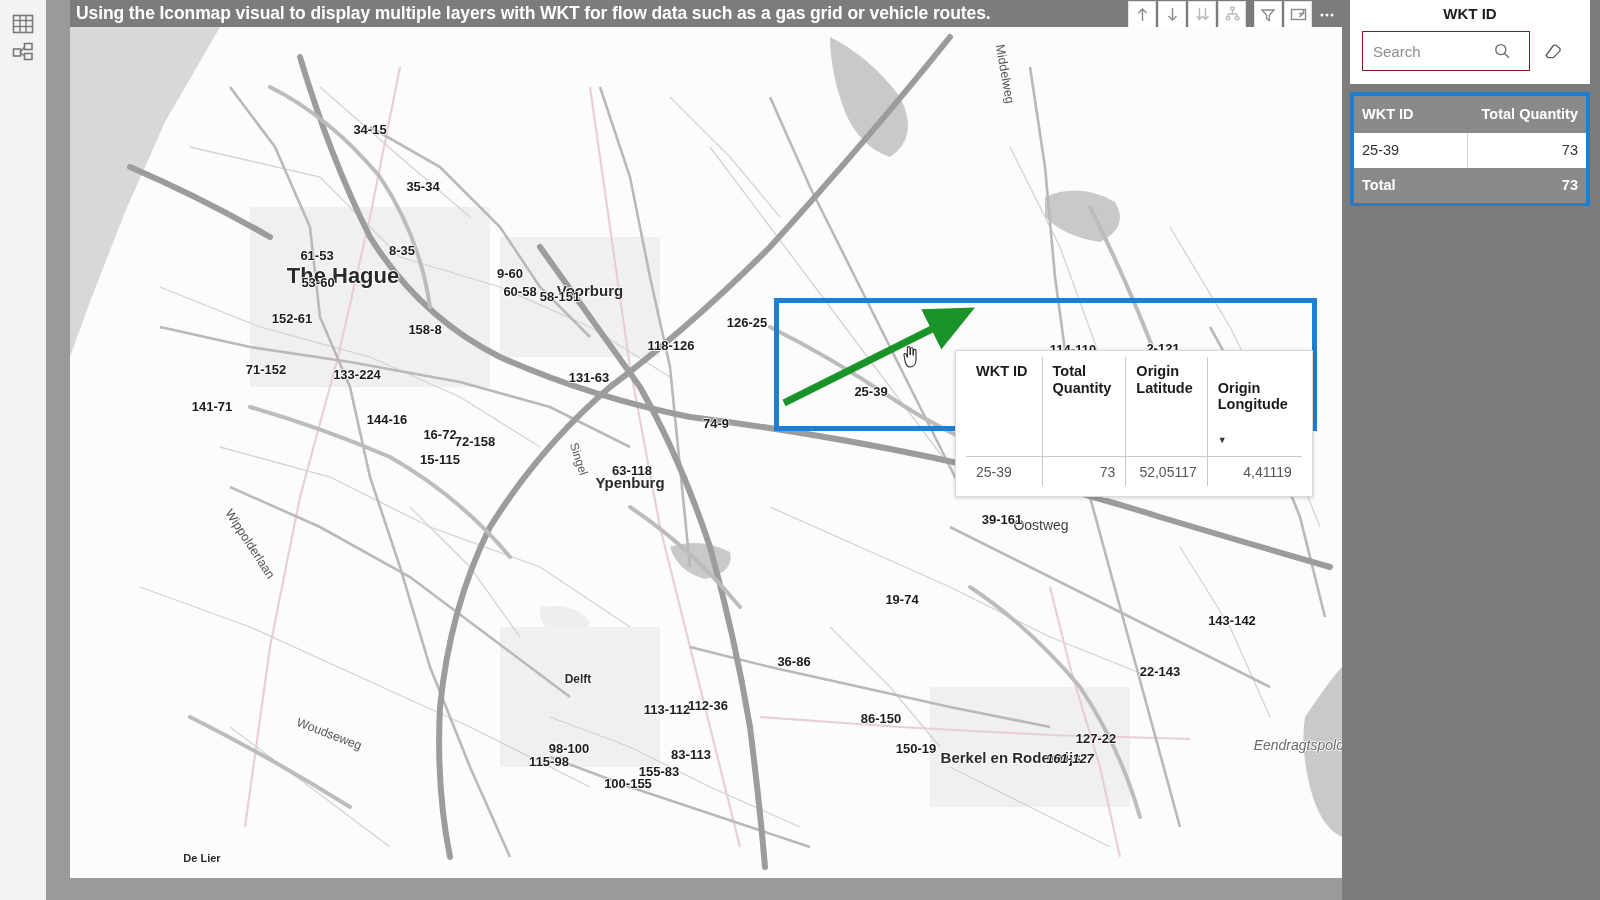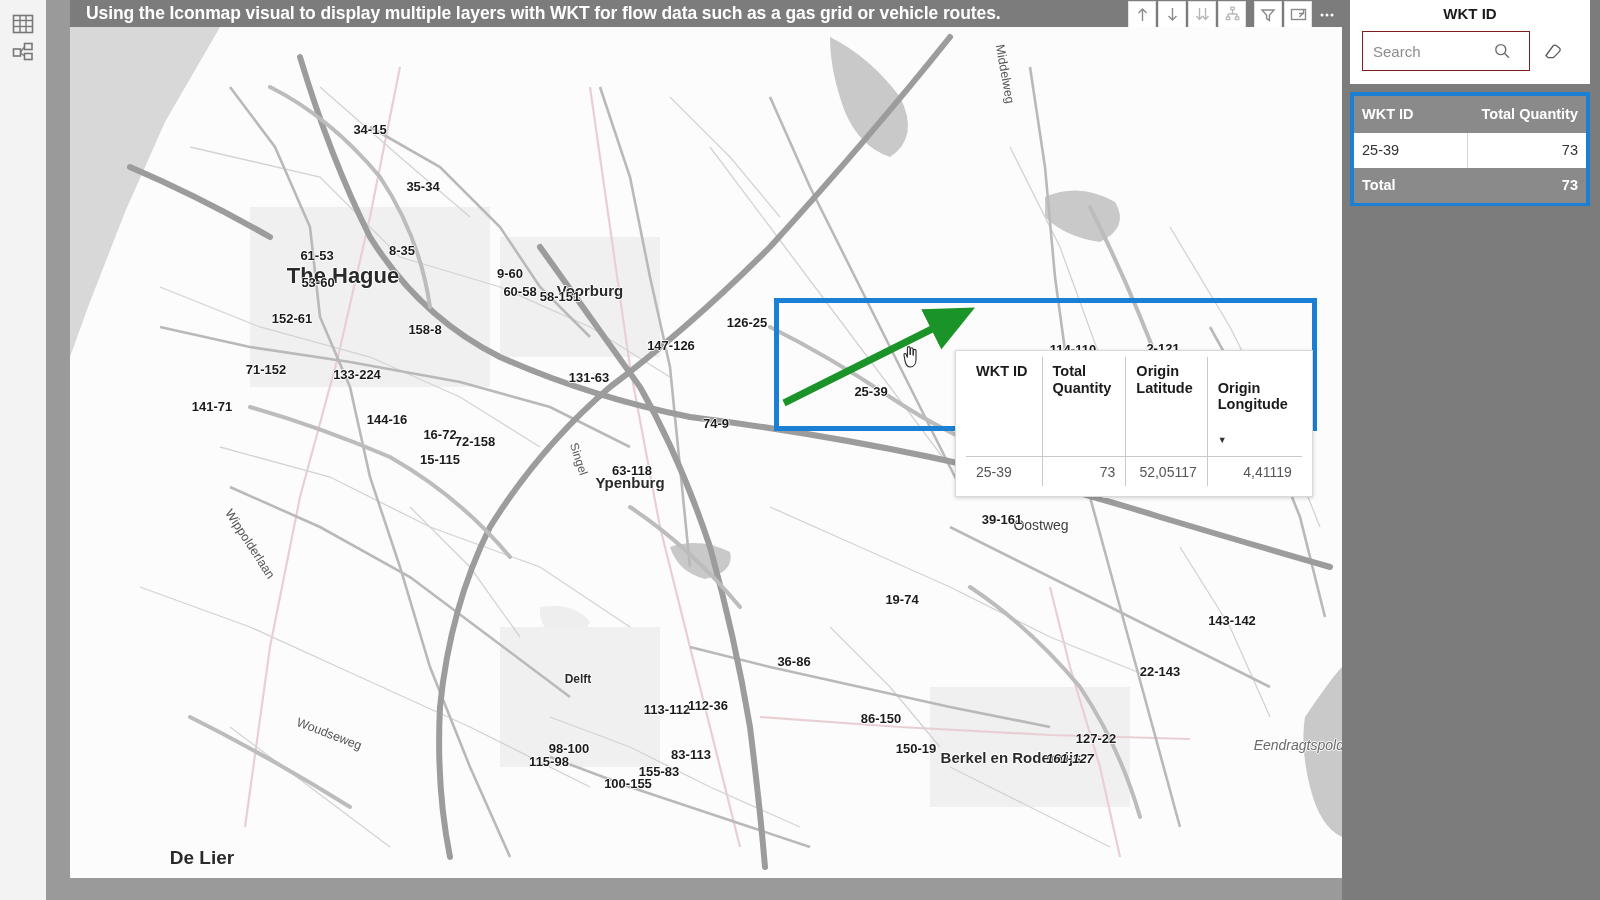--- a/index.html
+++ b/index.html
@@ -40,21 +40,21 @@
   }
   .map-header {
     position: absolute; left: 0; top: 0; width: 1272px; height: 27px;
     background: #7c7c7c;
     display: flex; align-items: center;
   }
   .map-title {
     color: #ffffff;
     font-size: 17.5px;
     font-weight: bold;
-    padding-left: 16px;
+    padding-left: 6px;
     white-space: nowrap;
     letter-spacing: -0.1px;
     flex: 0 0 auto;
   }
   .header-tools {
     position: absolute; right: 2px; top: 1px;
     display: flex; align-items: center; gap: 2px;
   }
   .tool-btn {
     width: 26px; height: 25px;
@@ -387,21 +387,21 @@
           <div class="road-label" style="left:905px; top:40px; transform: rotate(80deg);">Middelweg</div>
           <div class="road-label" style="left:140px; top:510px; transform: rotate(57deg);">Wippolderlaan</div>
           <div class="road-label" style="left:225px; top:700px; transform: rotate(21deg);">Woudseweg</div>
           <div class="road-label" style="left:492px; top:425px; transform: rotate(72deg); font-size:12px;">Singel</div>
 
           <div class="place-label" style="left:273px; top:249px; font-size:22px;">The Hague</div>
           <div class="place-label" style="left:520px; top:263px; font-size:15px;">Voorburg</div>
           <div class="place-label" style="left:560px; top:455px; font-size:15px;">Ypenburg</div>
           <div class="place-label" style="left:508px; top:652px; font-size:12px;">Delft</div>
           <div class="place-label" style="left:941px; top:730px; font-size:15px;">Berkel en Rodenrijs</div>
-          <div class="place-label" style="left:132px; top:831px; font-size:19px;">De Lier</div>
+          <div class="place-label" style="left:132px; top:831px; font-size:11px;">De Lier</div>
           <div class="place-label" style="left:971px; top:498px; font-size:14px; font-weight:normal; color:#3e3e3e;">Oostweg</div>
           <div class="place-label" style="left:1235px; top:718px; font-size:14px; font-weight:normal; font-style:italic; color:#6a6a6a;">Eendragtspolder</div>
 
           <div class="map-label" style="left:300px; top:102px;">34-15</div>
           <div class="map-label" style="left:353px; top:159px;">35-34</div>
           <div class="map-label" style="left:332px; top:223px;">8-35</div>
           <div class="map-label" style="left:247px; top:228px;">61-53</div>
           <div class="map-label" style="left:248px; top:255px;">53-60</div>
           <div class="map-label" style="left:440px; top:246px;">9-60</div>
           <div class="map-label" style="left:450px; top:264px;">60-58</div>
@@ -409,21 +409,21 @@
           <div class="map-label" style="left:222px; top:291px;">152-61</div>
           <div class="map-label" style="left:355px; top:302px;">158-8</div>
           <div class="map-label" style="left:196px; top:342px;">71-152</div>
           <div class="map-label" style="left:287px; top:347px;">133-224</div>
           <div class="map-label" style="left:142px; top:379px;">141-71</div>
           <div class="map-label" style="left:317px; top:392px;">144-16</div>
           <div class="map-label" style="left:370px; top:407px;">16-72</div>
           <div class="map-label" style="left:405px; top:414px;">72-158</div>
           <div class="map-label" style="left:370px; top:432px;">15-115</div>
           <div class="map-label" style="left:519px; top:350px;">131-63</div>
-          <div class="map-label" style="left:601px; top:318px;">147-126</div>
+          <div class="map-label" style="left:601px; top:318px;">118-126</div>
           <div class="map-label" style="left:677px; top:295px;">126-25</div>
           <div class="map-label" style="left:646px; top:396px;">74-9</div>
           <div class="map-label" style="left:562px; top:443px;">63-118</div>
           <div class="map-label" style="left:801px; top:364px;">25-39</div>
           <div class="map-label" style="left:1003px; top:322px;">114-110</div>
           <div class="map-label" style="left:1093px; top:321px;">2-121</div>
           <div class="map-label" style="left:962px; top:419px;">45-38</div>
           <div class="map-label" style="left:1012px; top:426px;">21-45</div>
           <div class="map-label" style="left:1075px; top:410px;">52-46</div>
           <div class="map-label" style="left:932px; top:446px;">99-45</div>

